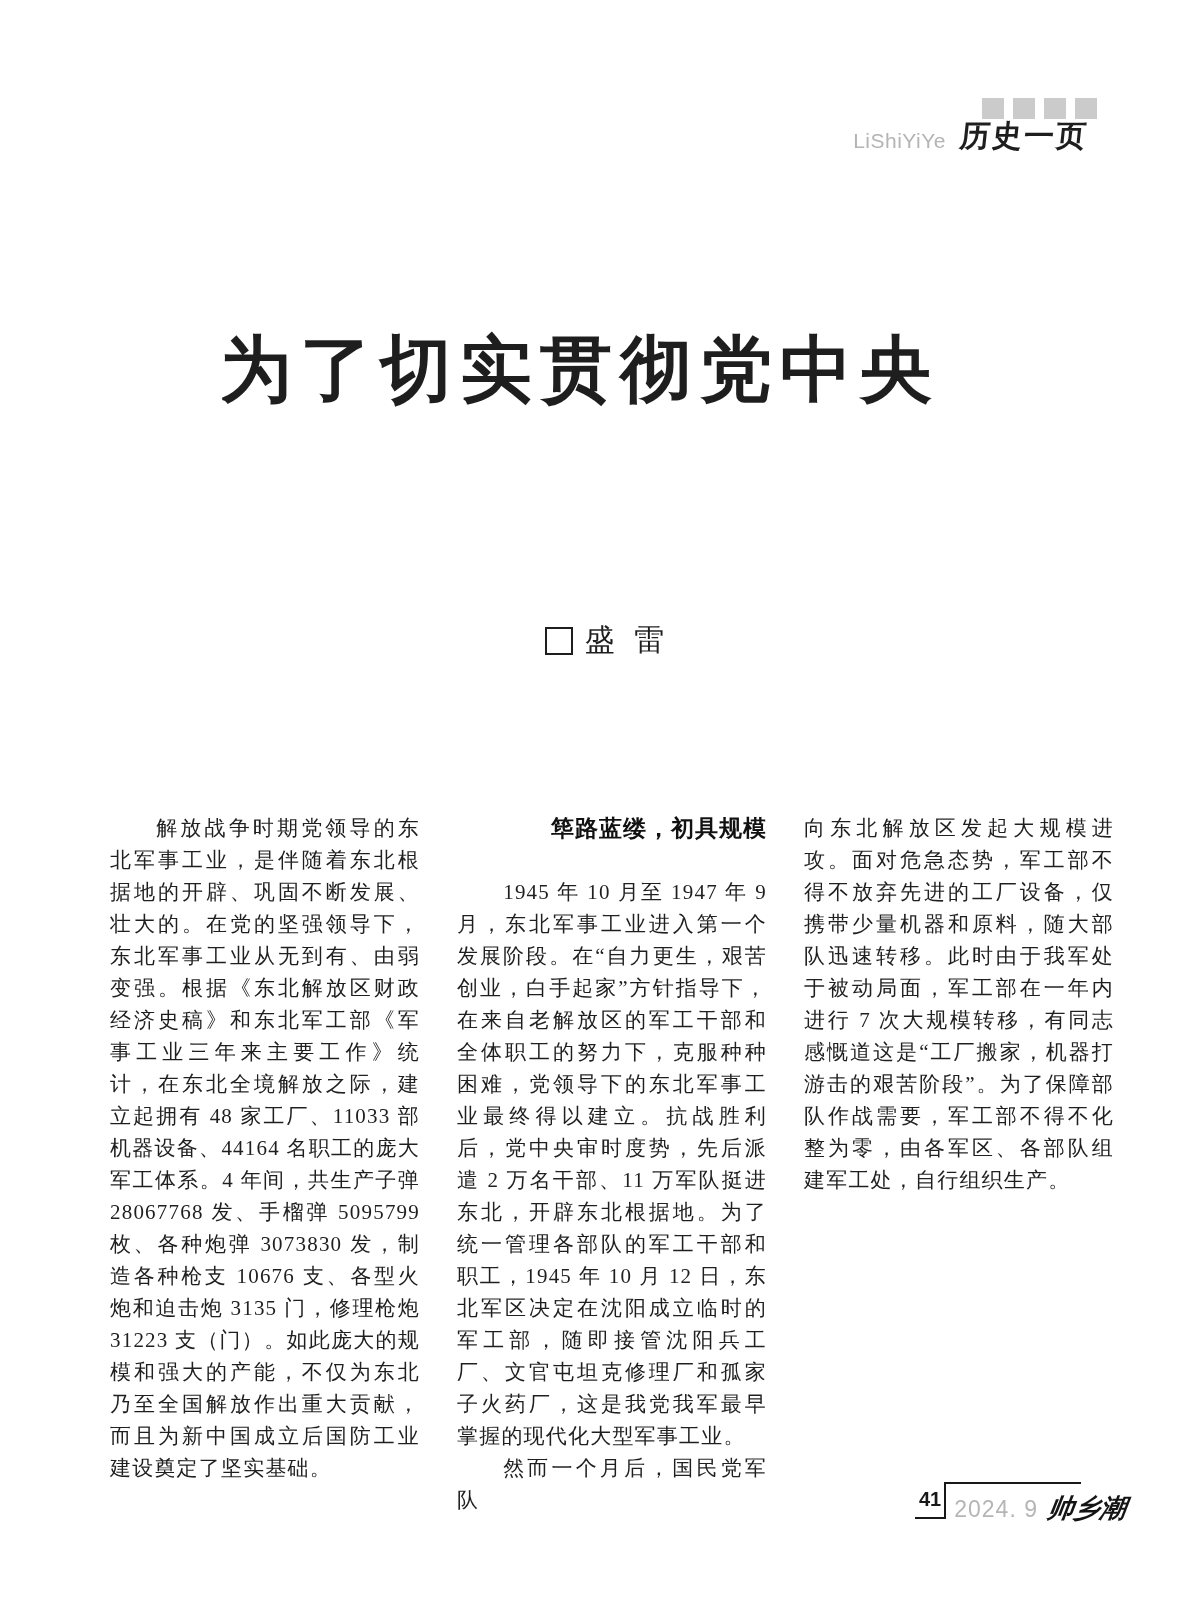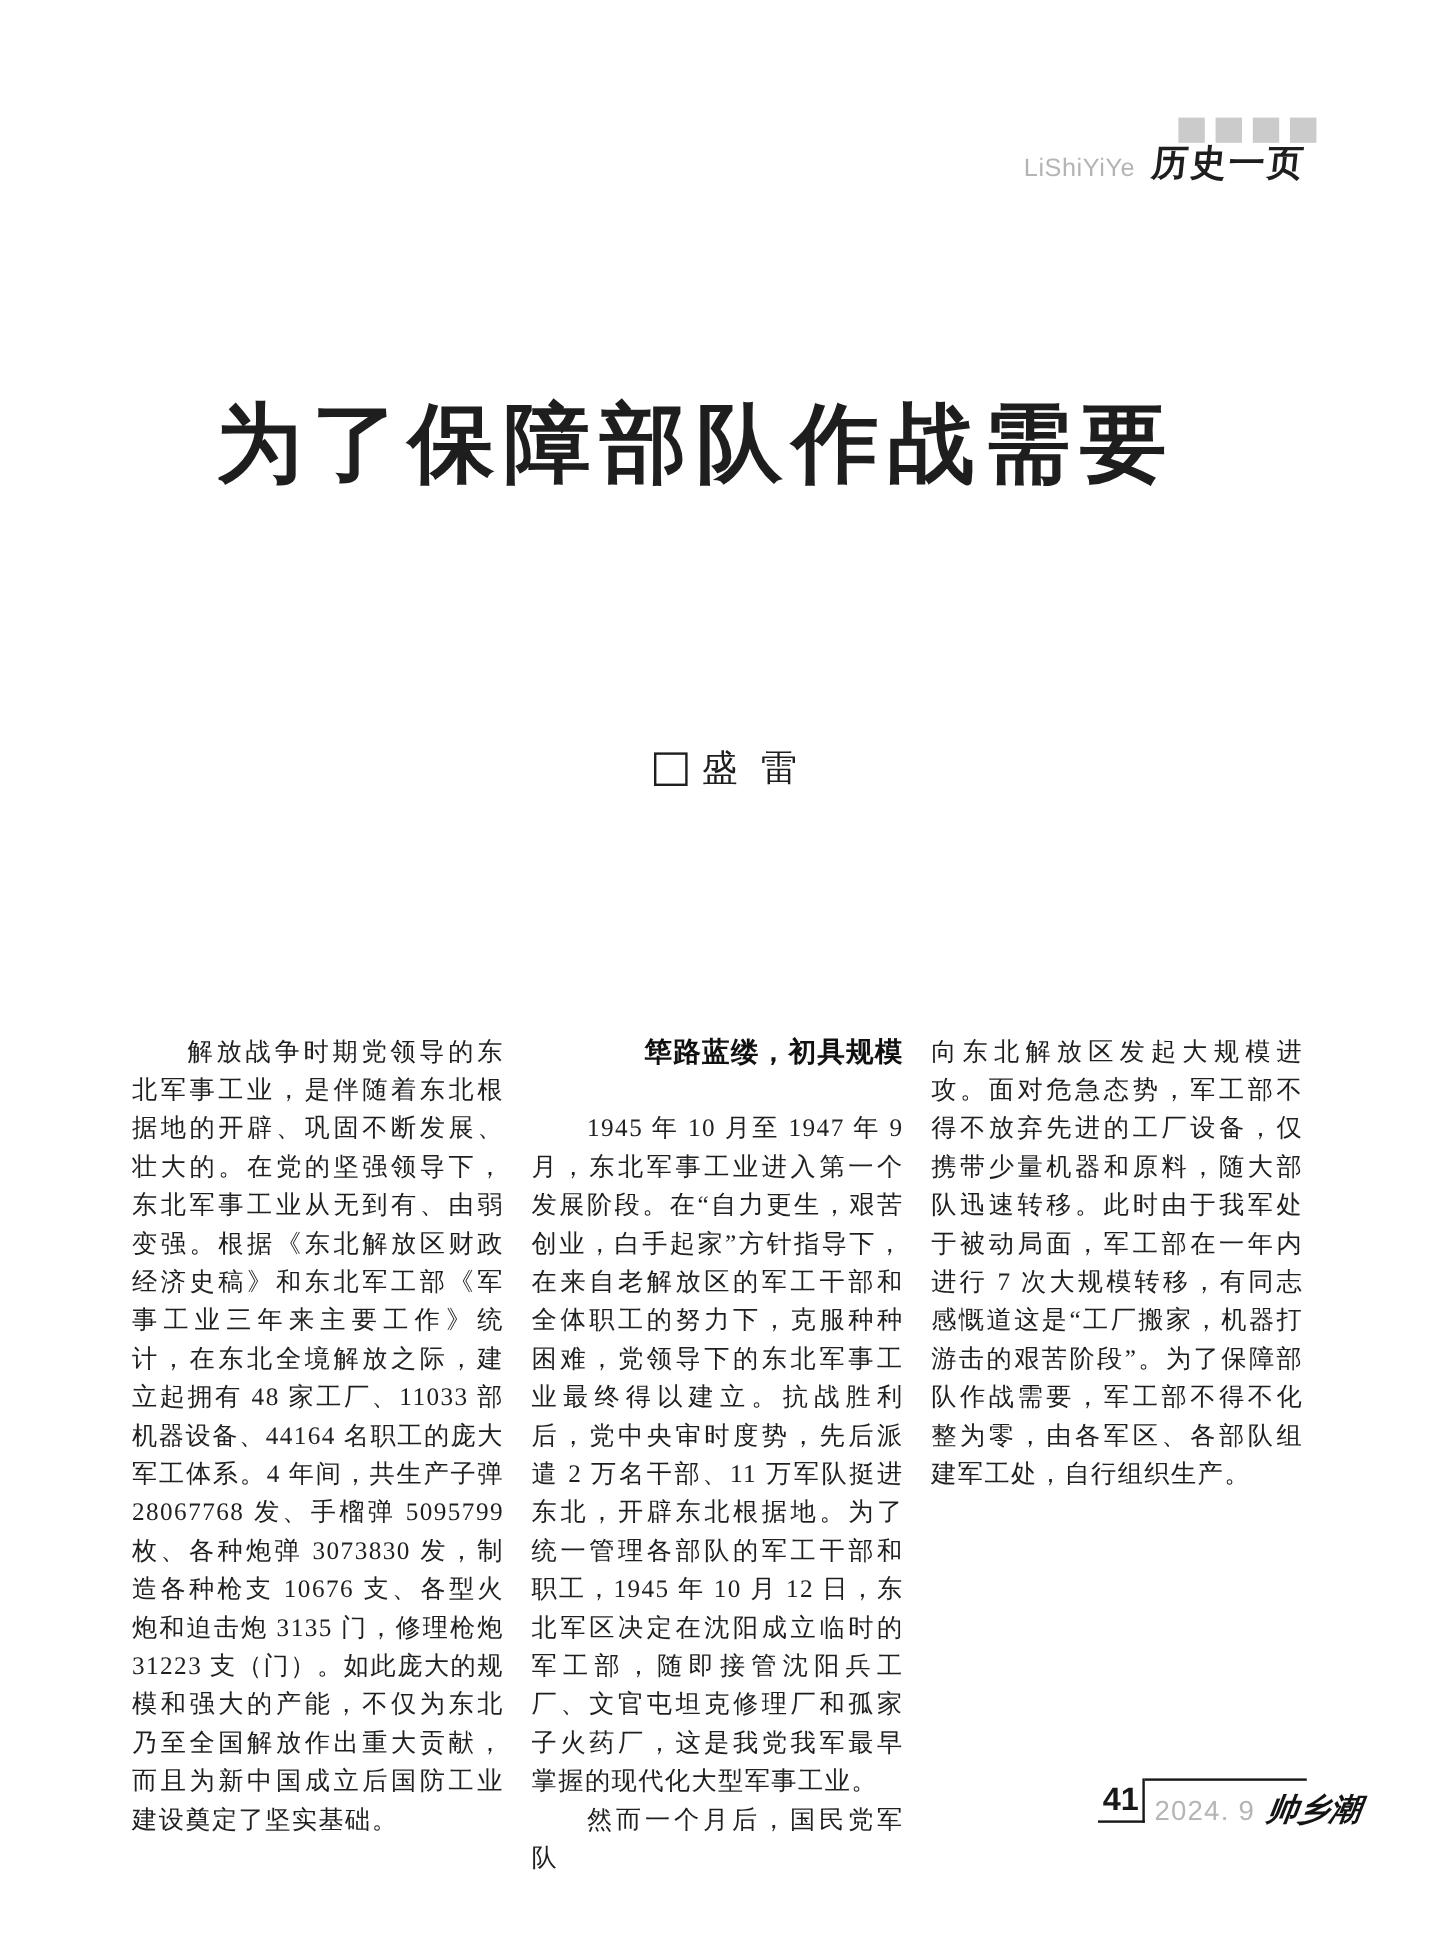--- a/index.html
+++ b/index.html
@@ -31,40 +31,40 @@
 
   
   .author{
     position:absolute;left:110px;top:620px;width:975px;box-sizing:border-box;padding-left:20px;
     display:flex;justify-content:center;align-items:center;gap:12px;
   }
   .author-square{width:24px;height:24px;border:2.5px solid #1e1e1e;display:inline-block;}
   .author-name{font-size:30px;letter-spacing:6px;}
 
   
-  .columns{position:absolute;left:110px;top:812px;width:976px;display:flex;gap:23px;margin-top:48px;}
+  .columns{position:absolute;left:110px;top:812px;width:976px;display:flex;gap:37px;}
   .col{flex:0 0 310px;width:310px;}
   .para{
     margin:0;font-size:21px;line-height:32px;letter-spacing:1.2px;
     text-align:justify;text-justify:inter-ideograph;color:#1f1f1f;
   }
   .indent{text-indent:2.2em;}
   .sub-heading{
     margin:0 0 32px 0;font-family:"Liberation Sans","DejaVu Sans",sans-serif;
     font-size:23px;font-weight:bold;line-height:32px;text-align:right;letter-spacing:1px;color:#111;
   }
 
   
   .footer{
     position:absolute;left:915px;top:1482px;display:flex;align-items:flex-start;
     font-family:"Liberation Sans","DejaVu Sans",sans-serif;
   }
   .page-num{
     display:inline-block;border-right:2.5px solid #181818;border-bottom:2.5px solid #181818;
-    padding:3px 3px 3px 4px;font-size:27px;font-weight:600;line-height:29px;color:#181818;
+    padding:3px 3px 3px 4px;font-size:20px;font-weight:600;line-height:29px;color:#181818;
   }
   .footer-right{
     display:flex;align-items:baseline;gap:10px;border-top:2.5px solid #181818;
     width:127px;padding:7px 0 0 8px;white-space:nowrap;overflow:visible;
   }
   .issue{color:#b5b5b5;font-size:23px;letter-spacing:1px;flex:0 0 auto;}
   .logo{
     font-family:"Liberation Serif","DejaVu Serif",serif;font-style:italic;font-weight:bold;
     font-size:26px;display:inline-block;transform:skewX(-8deg);flex:0 0 auto;color:#141414;
   }
@@ -81,21 +81,21 @@
         <i class="sq"></i>
         <i class="sq"></i>
         <i class="sq"></i>
         <i class="sq"></i>
       </span>
       <span class="section-title">历史一页</span>
     </span>
   </header>
 
   <h1 class="title">
-    <span class="t-line">为了保障部队作战需要</span>
+    <span class="t-line">为了切实贯彻党中央</span>
   </h1>
 
   <div class="author">
     <span class="author-square"></span>
     <span class="author-name">盛 雷</span>
   </div>
 
   <main class="columns">
 
     <section class="col">

